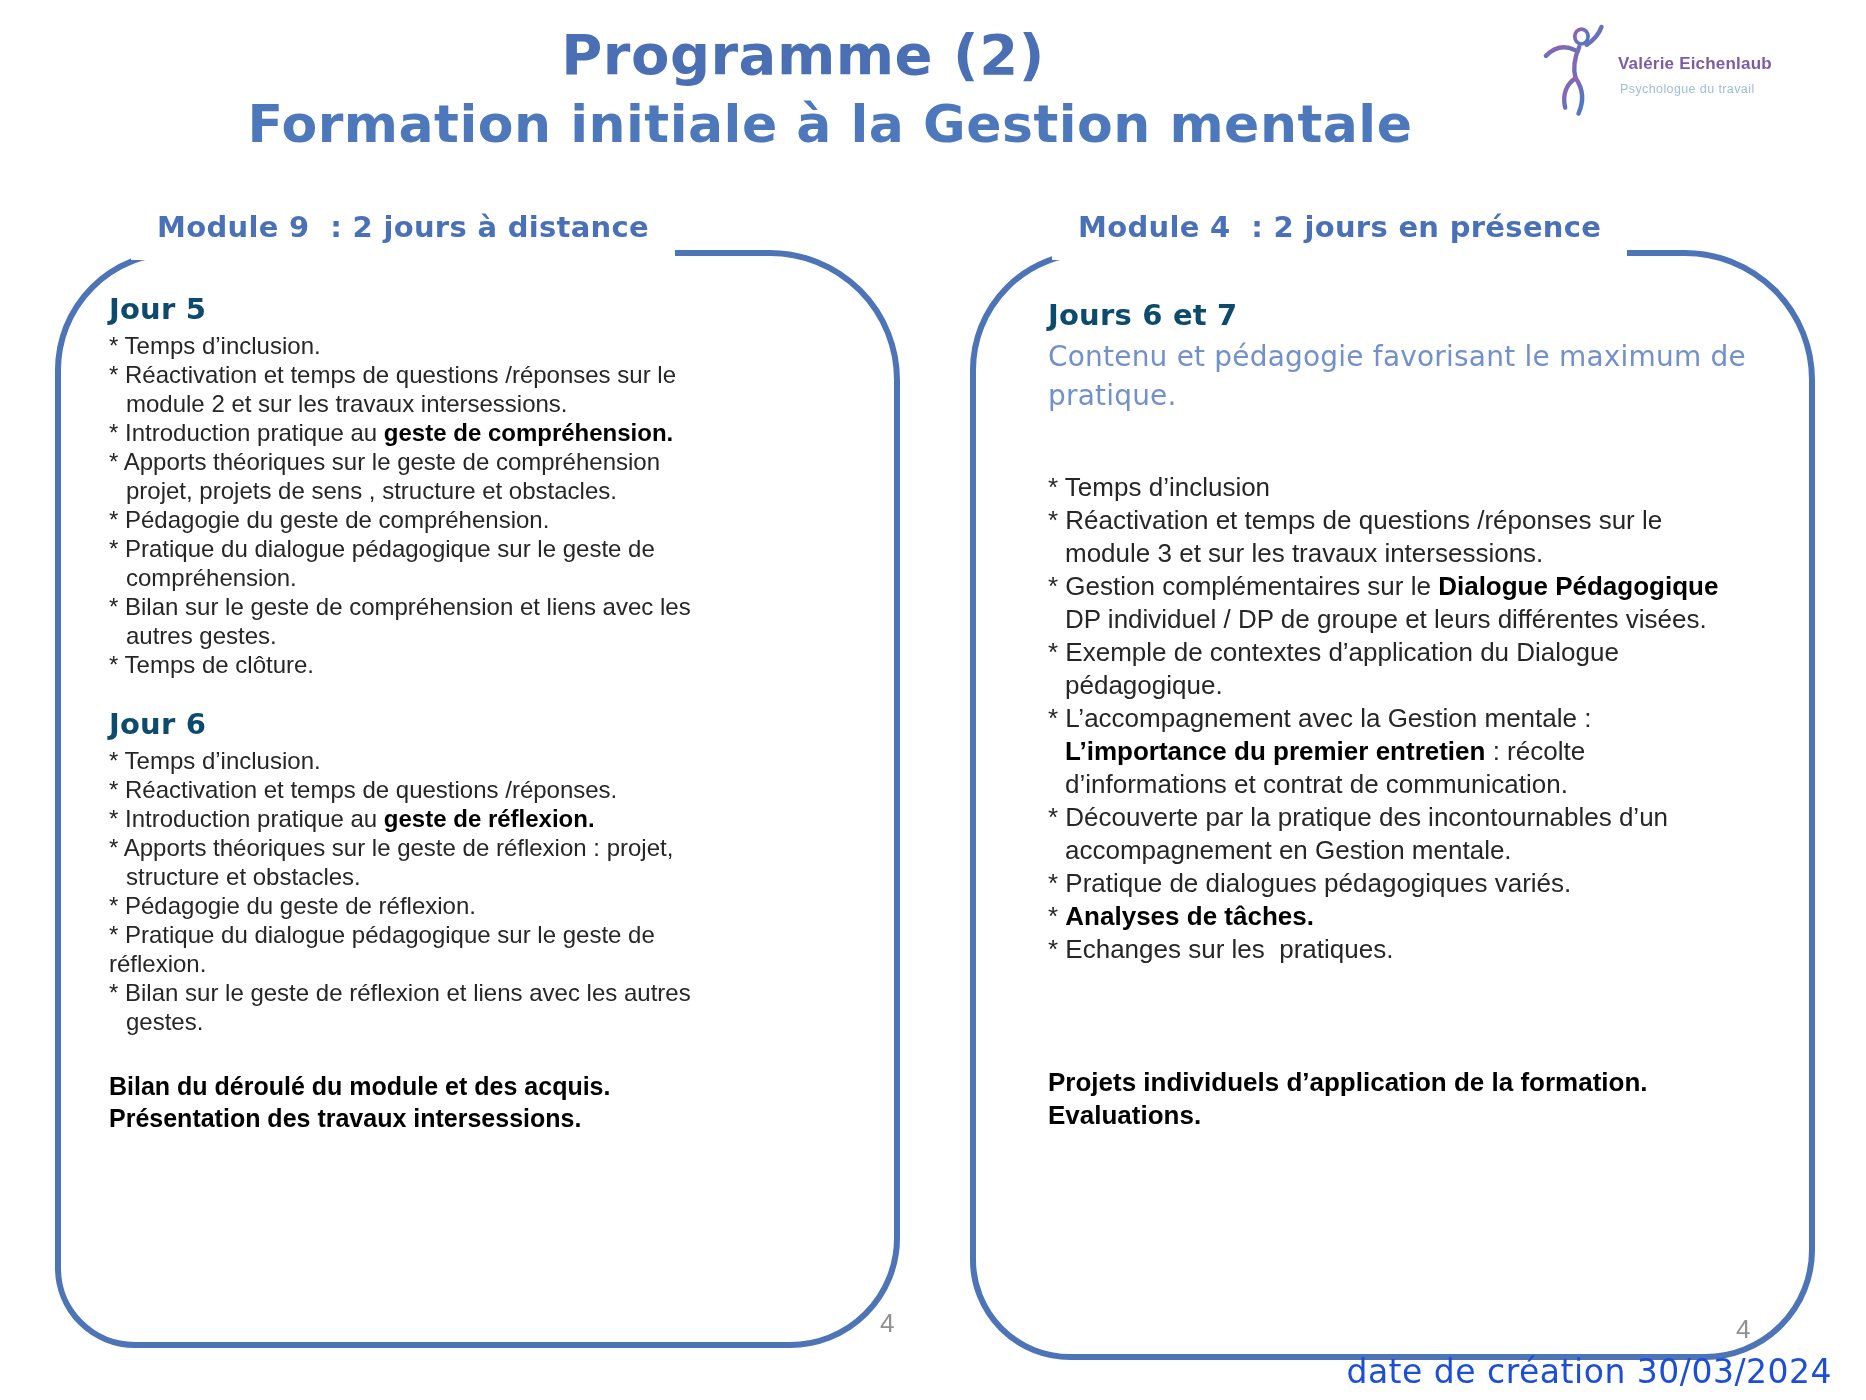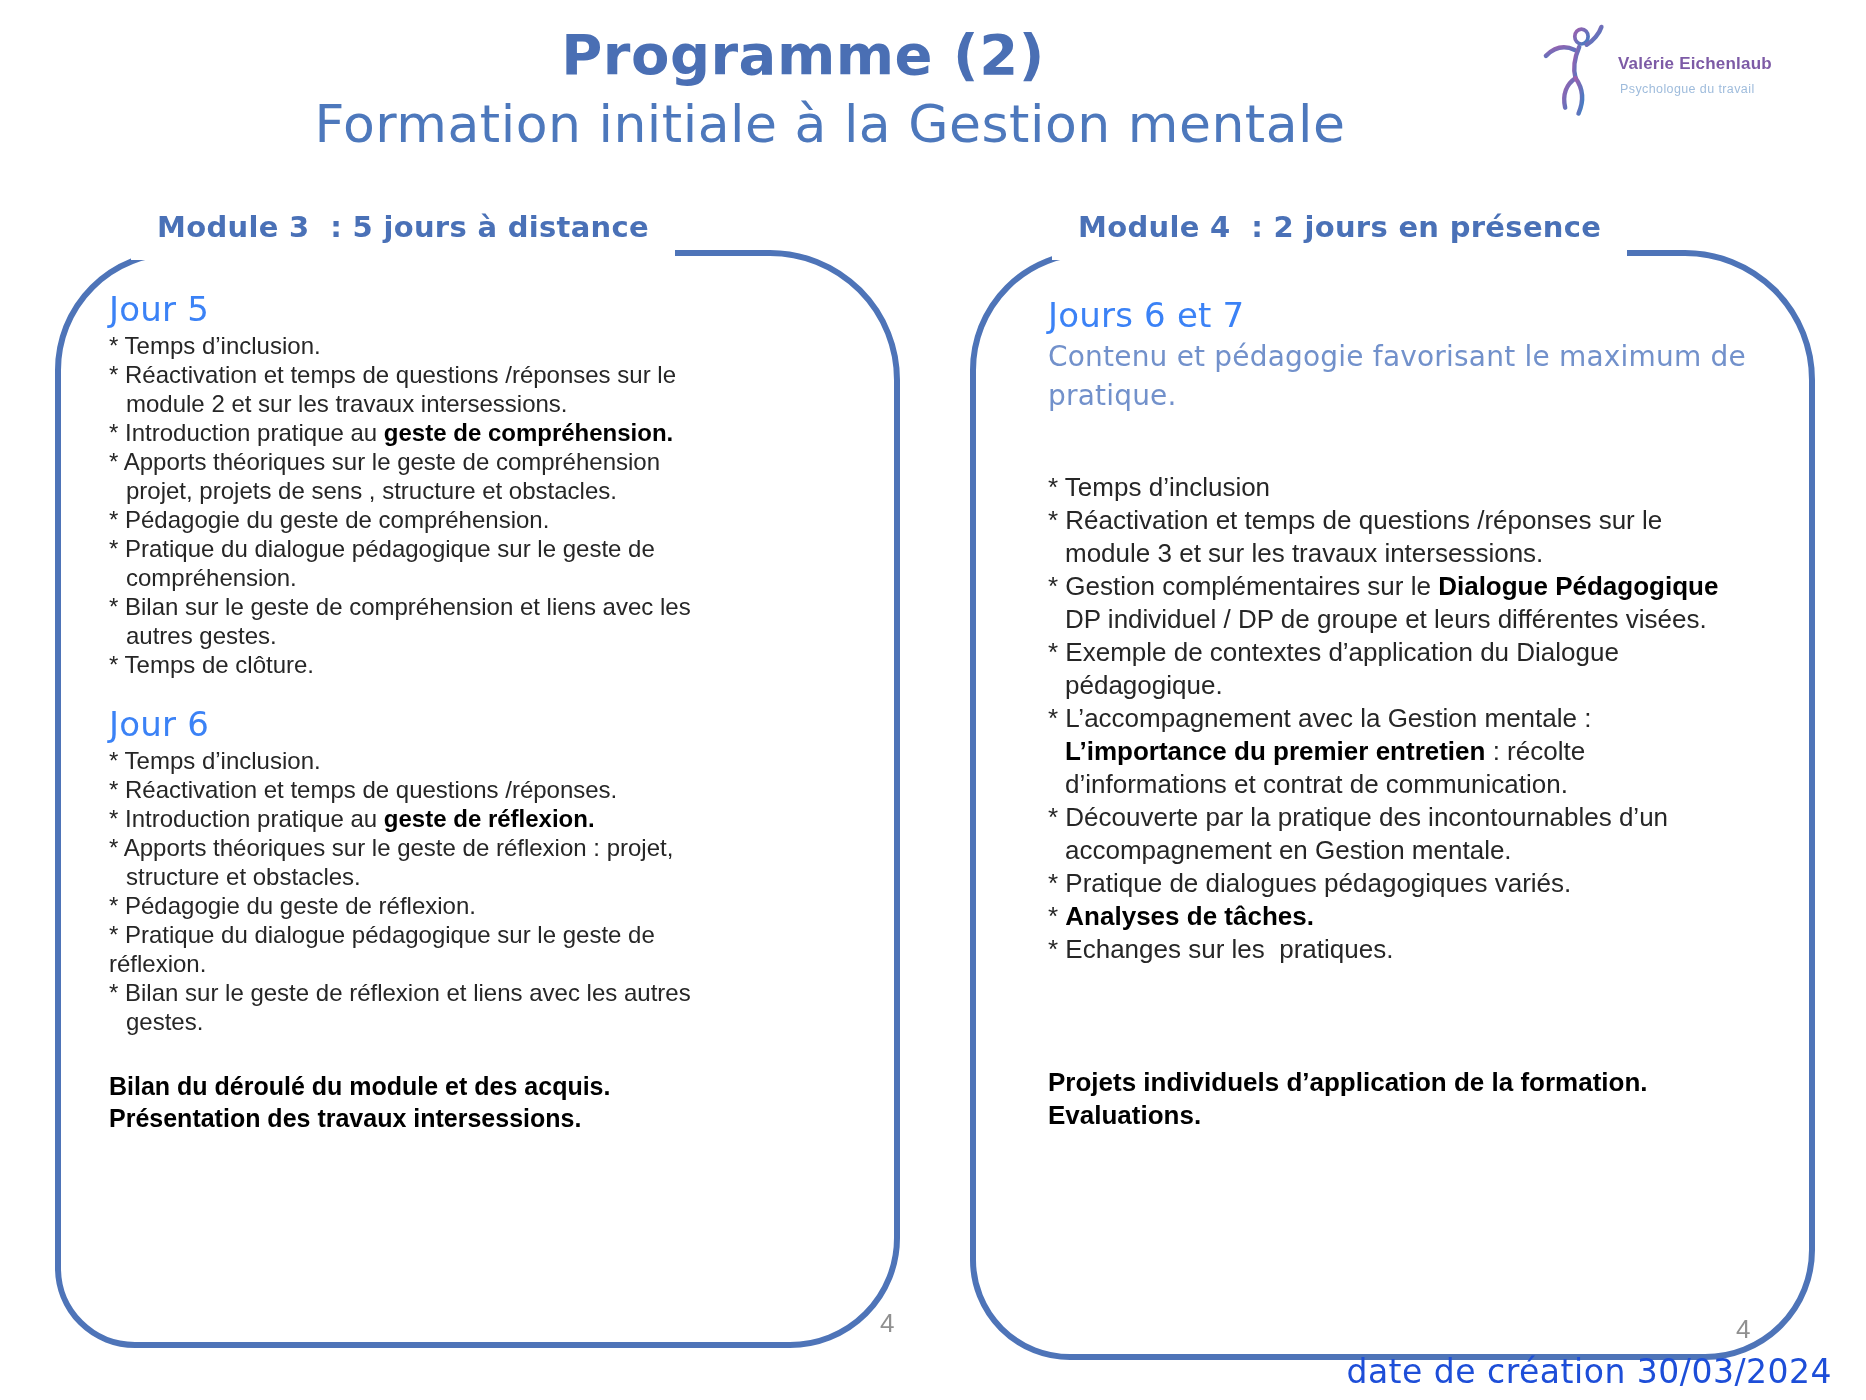--- a/index.html
+++ b/index.html
@@ -8,21 +8,21 @@
     font-family:"Liberation Sans",sans-serif;color:#222;
   }
   
   .main-title{
     position:absolute;top:22px;left:0;width:1560px;text-align:center;
     font-family:"DejaVu Sans",sans-serif;font-weight:700;font-size:56px;
     color:#4a6fb4;letter-spacing:.5px;margin-left:23px;
   }
   .main-subtitle{
     position:absolute;top:94px;left:0;width:1660px;text-align:center;
-    font-family:"DejaVu Sans",sans-serif;font-weight:400;font-size:52px;
+    font-family:"DejaVu Sans",sans-serif;font-weight:700;font-size:52px;
     color:#4d78bc;letter-spacing:.5px;
   }
   
   .logo{position:absolute;top:22px;right:26px;width:300px;height:110px;}
   .logo .figure{position:absolute;left:0;top:2px;}
   .logo .logo-name{
     position:absolute;left:78px;top:32px;font-weight:700;font-size:17px;
     color:#7d5ba6;letter-spacing:.2px;white-space:nowrap;
   }
   .logo .logo-tagline{
@@ -41,22 +41,22 @@
     font-family:"DejaVu Sans",sans-serif;font-weight:700;font-size:29px;
     color:#4a71b7;white-space:pre-wrap;letter-spacing:.3px;
   }
   .box-left .module-title{left:70px;}
   .box-right .module-title{left:76px;}
   .box-content{position:absolute;left:0;top:0;right:0;bottom:0;box-sizing:border-box;}
   .box-left  .box-content{padding:36px 24px 0 48px;font-size:24px;line-height:29px;}
   .box-right .box-content{padding:42px 18px 12px 72px;font-size:26px;line-height:33px;}
   
   .day-header{
-    font-family:"DejaVu Sans",sans-serif;font-weight:400;font-size:34px;
-    color:#3b82f6;line-height:34px;margin-bottom:5px;letter-spacing:.2px;
+    font-family:"DejaVu Sans",sans-serif;font-weight:700;font-size:29px;
+    color:#0c4a6e;line-height:34px;margin-bottom:5px;letter-spacing:.2px;
   }
   .subheader{
     font-family:"DejaVu Sans",sans-serif;font-size:28px;line-height:39px;
     color:#7291cb;white-space:pre-wrap;letter-spacing:.2px;
   }
   .bullet{
     white-space:pre-wrap;color:#262626;
     padding-left:17px;text-indent:-17px;
   }
   .bullet.noindent{padding-left:0;text-indent:0;}
@@ -97,21 +97,21 @@
           <path d="M48 72 C36 80 30 94 34 112"></path>
           <path d="M48 72 C58 86 60 102 52 120"></path>
         </g>
       </svg>
     </span>
     <span class="logo-name">Valérie Eichenlaub</span>
     <span class="logo-tagline">Psychologue du travail</span>
   </div>
 
   <div class="module-box box-left">
-    <div class="module-title">Module 3  : 5 jours à distance</div>
+    <div class="module-title">Module 9  : 2 jours à distance</div>
     <div class="box-content">
         <div class="day-header">Jour 5</div>
         <div class="bullet"><span>* Temps d’inclusion.</span></div>
         <div class="bullet"><span>* Réactivation et temps de questions /réponses sur le
 module 2 et sur les travaux intersessions.</span></div>
         <div class="bullet"><span>* Introduction pratique au </span><span class="b">geste de compréhension.</span></div>
         <div class="bullet"><span>* Apports théoriques sur le geste de compréhension
 projet, projets de sens , structure et obstacles.</span></div>
         <div class="bullet"><span>* Pédagogie du geste de compréhension.</span></div>
         <div class="bullet"><span>* Pratique du dialogue pédagogique sur le geste de

